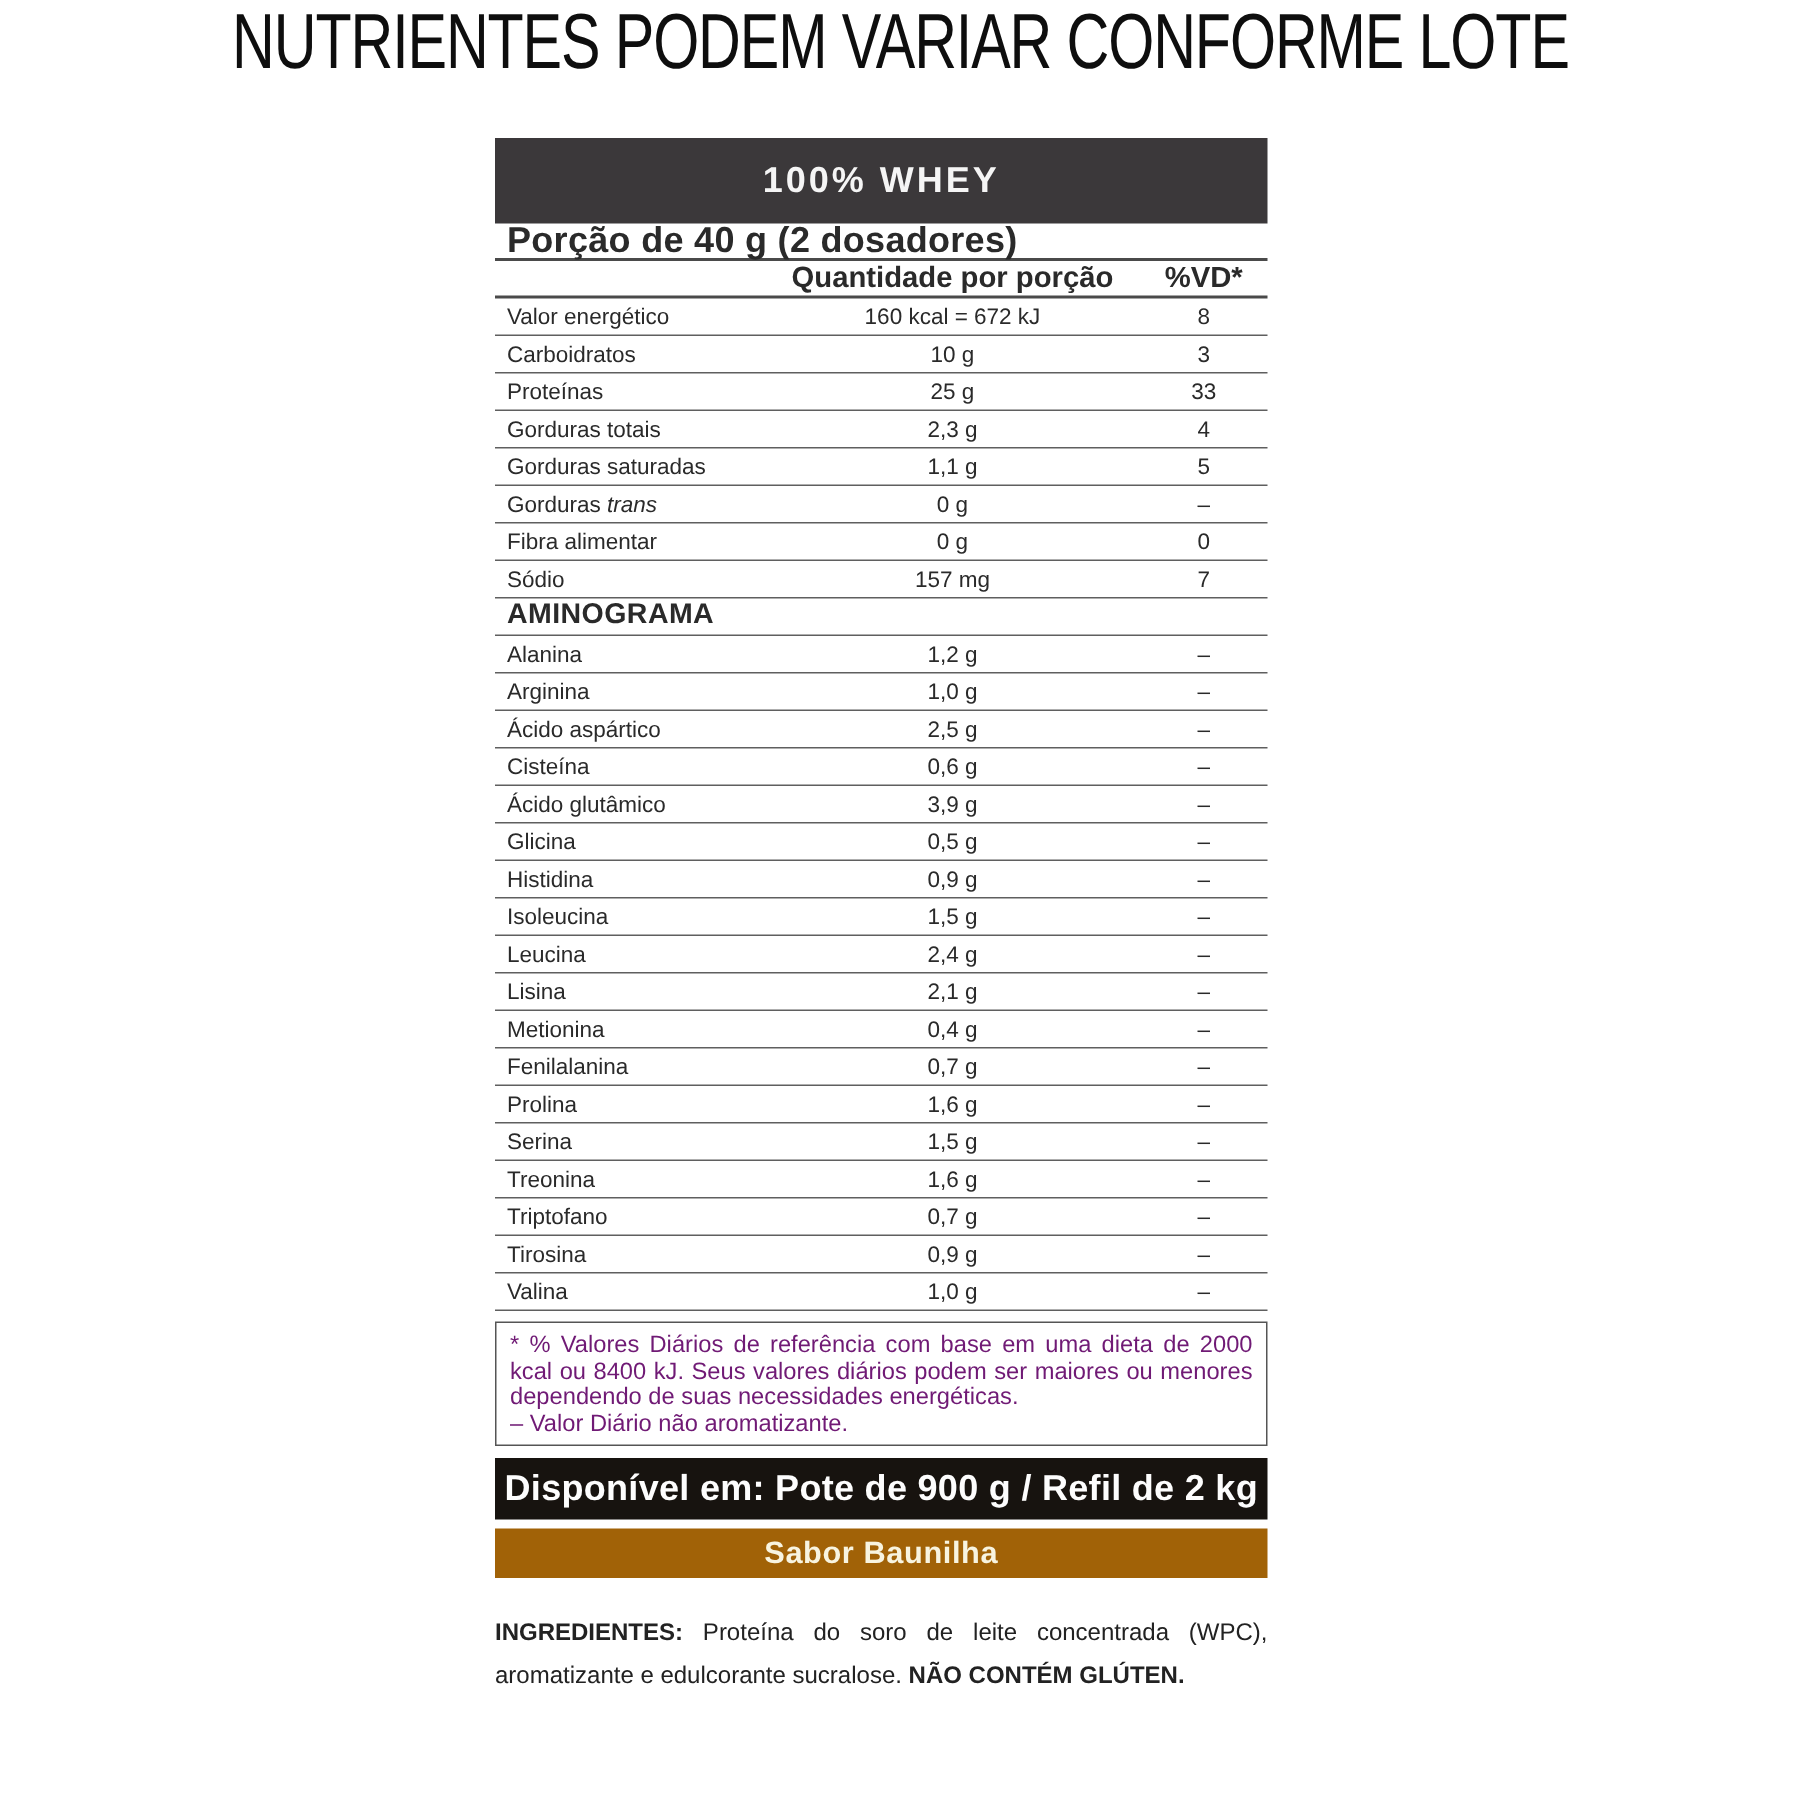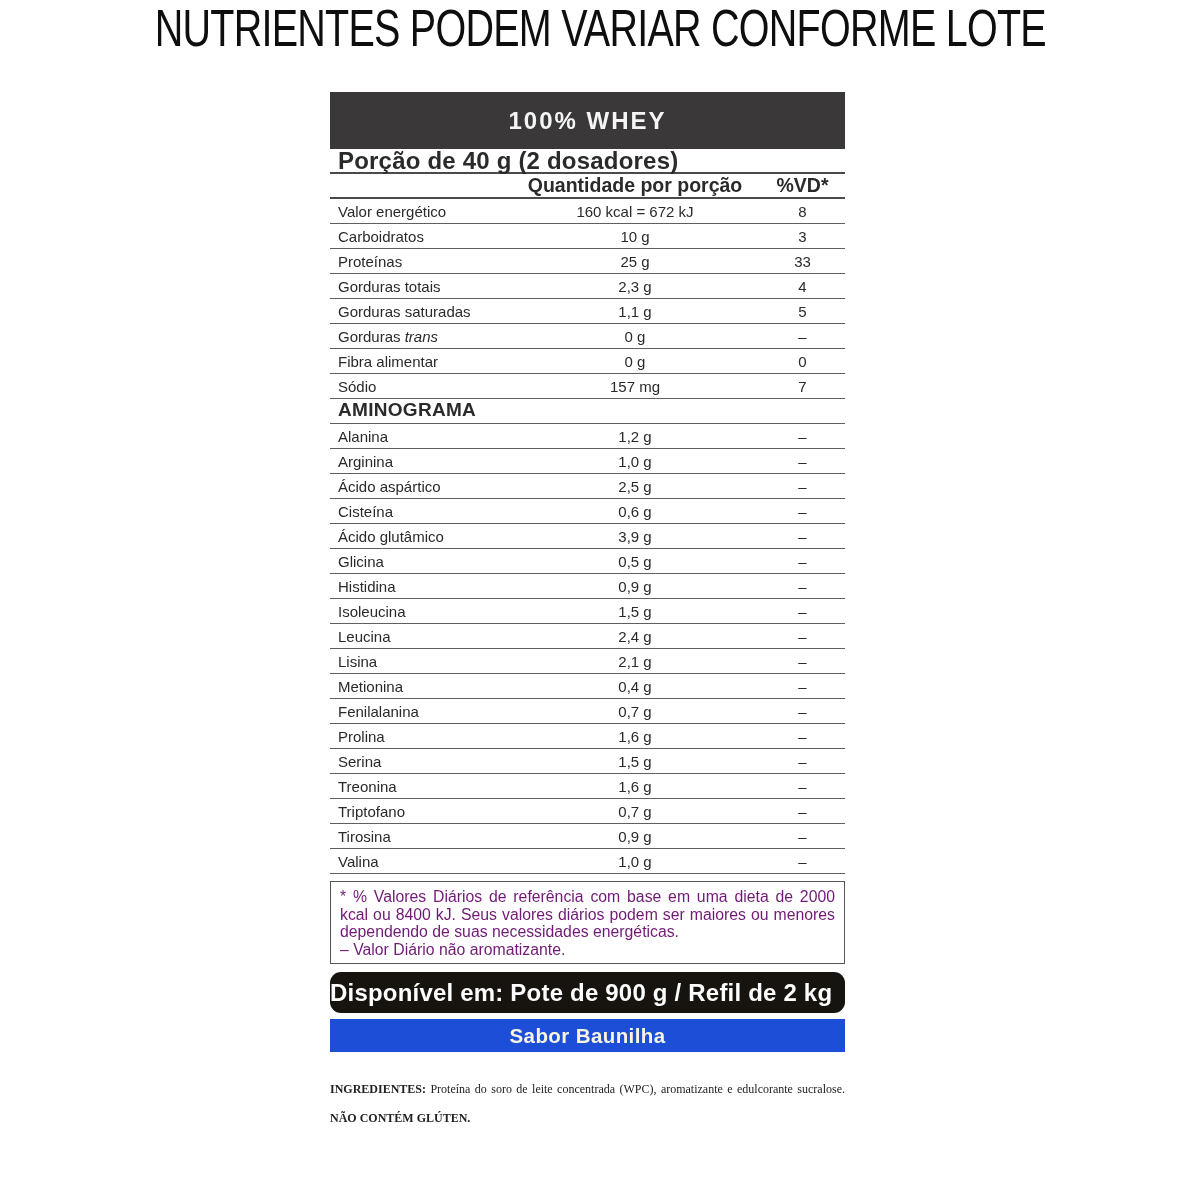--- a/index.html
+++ b/index.html
@@ -74,38 +74,38 @@
     margin-top: 7px;
     border: 1px solid #555;
     padding: 6px 9px 5px 9px;
     font-size: 15.8px; line-height: 17.6px; color: #701a75;
   }
   .footnote-box p { margin: 0; }
   .footnote-just { text-align: justify; }
 
   .available-bar {
     margin-top: 8px; background: #17130f; height: 41px;
-    display: flex; align-items: center; justify-content: flex-start; border-radius: 11px;
+    display: flex; align-items: center; justify-content: center;
   }
   .available-bar span {
     color: #fdfdfd; font-weight: bold; font-size: 24px; letter-spacing: 0.2px;
   }
 
   .flavor-bar {
-    margin-top: 6px; background: #1d4ed8; height: 33px;
+    margin-top: 6px; background: #a16207; height: 33px;
     display: flex; align-items: center; justify-content: center;
   }
   .flavor-bar span {
     color: #f8f4e0; font-weight: bold; font-size: 20.5px; letter-spacing: 0.4px;
   }
 
   .ingredients {
     margin-top: 23px;
-    font-size: 12px; line-height: 28.5px;
-    text-align: justify; color: #222; font-family: Liberation Serif, serif;
+    font-size: 16px; line-height: 28.5px;
+    text-align: justify; color: #222;
   }
   .ingredients .bold { font-weight: bold; }
 </style>
 </head>
 <body>
 
 <div class="title-wrap">
   <div class="disclaimer-title">NUTRIENTES PODEM VARIAR CONFORME LOTE</div>
 </div>
 

